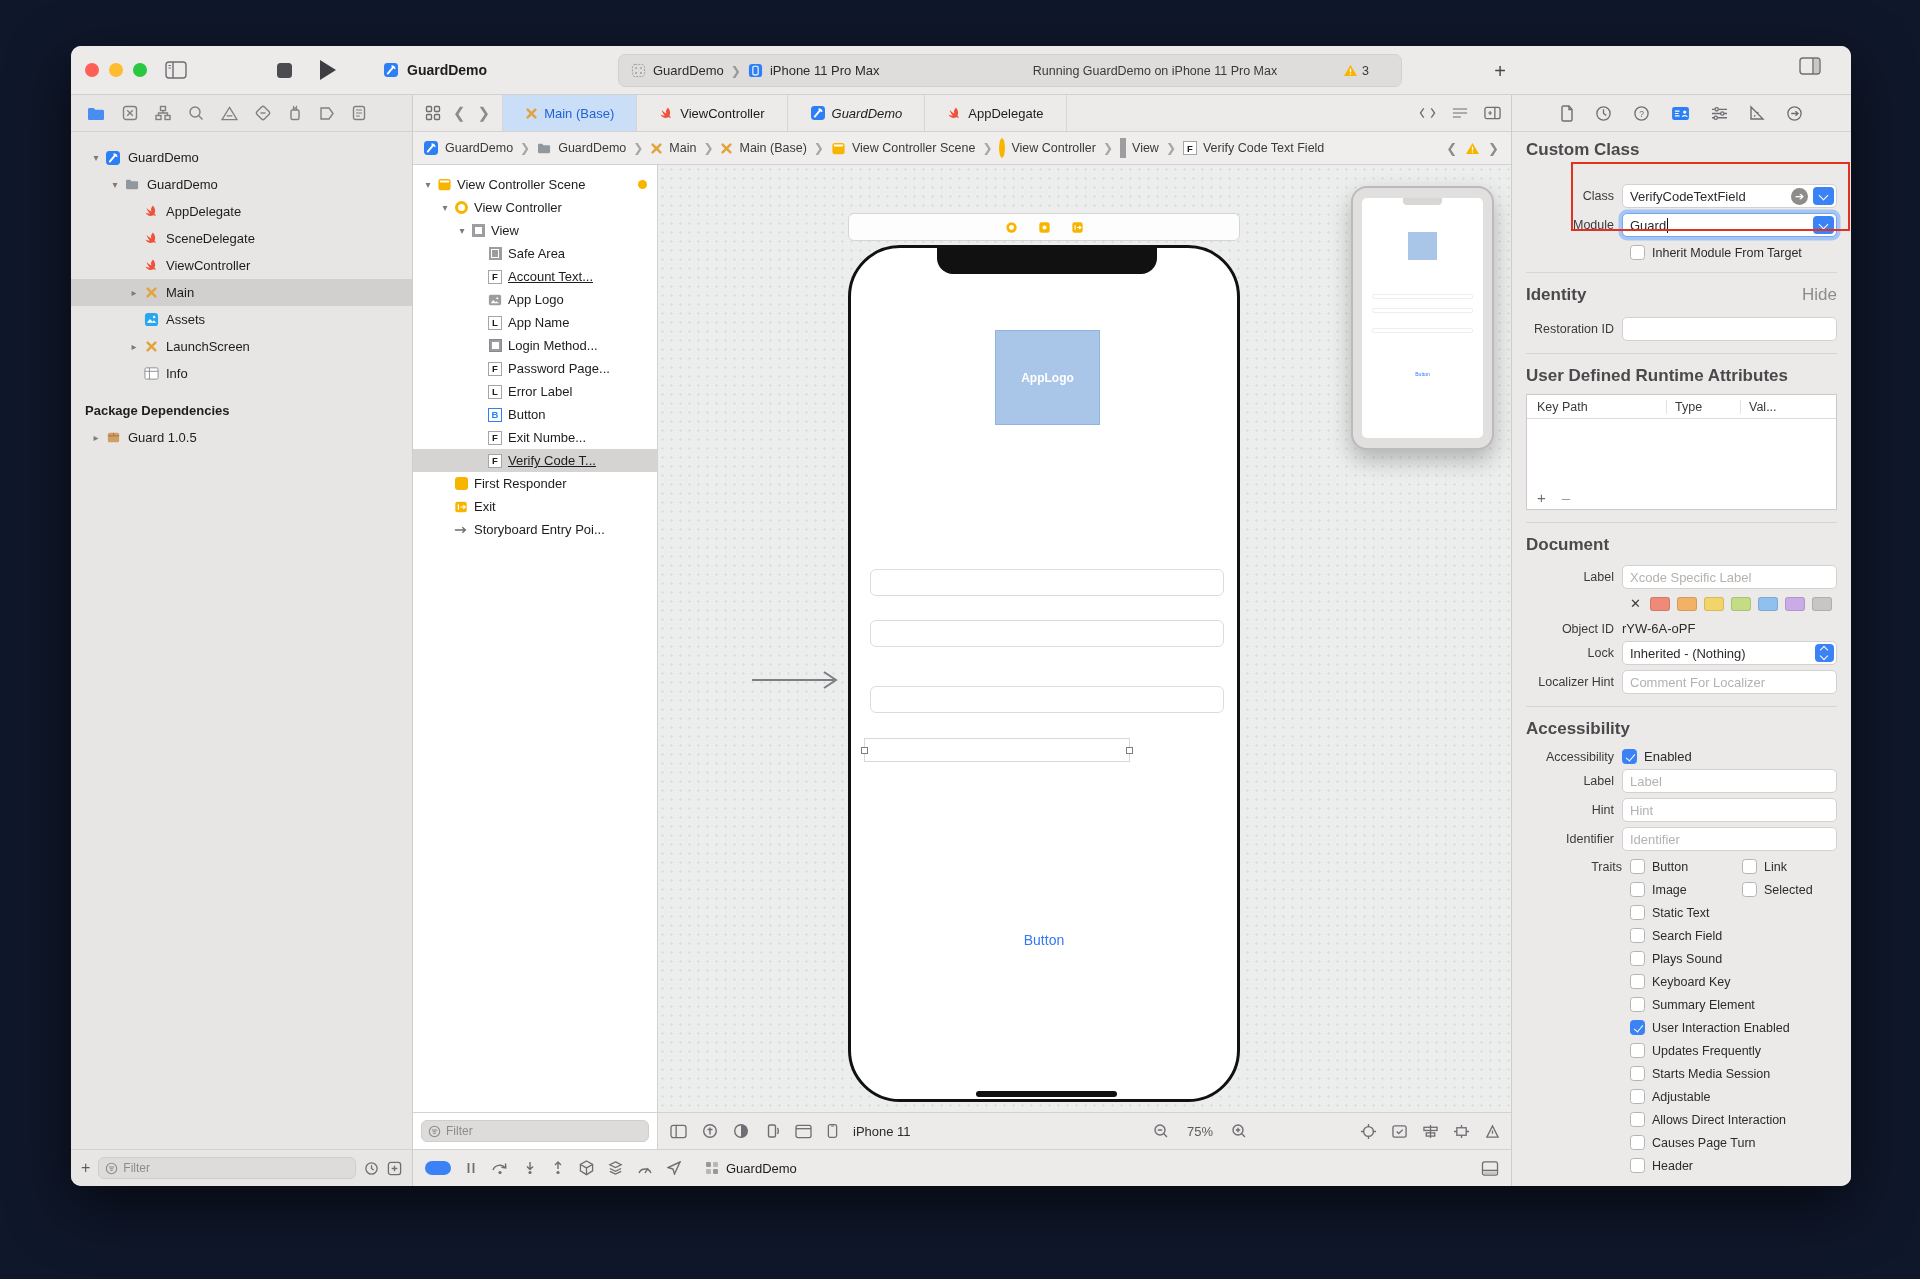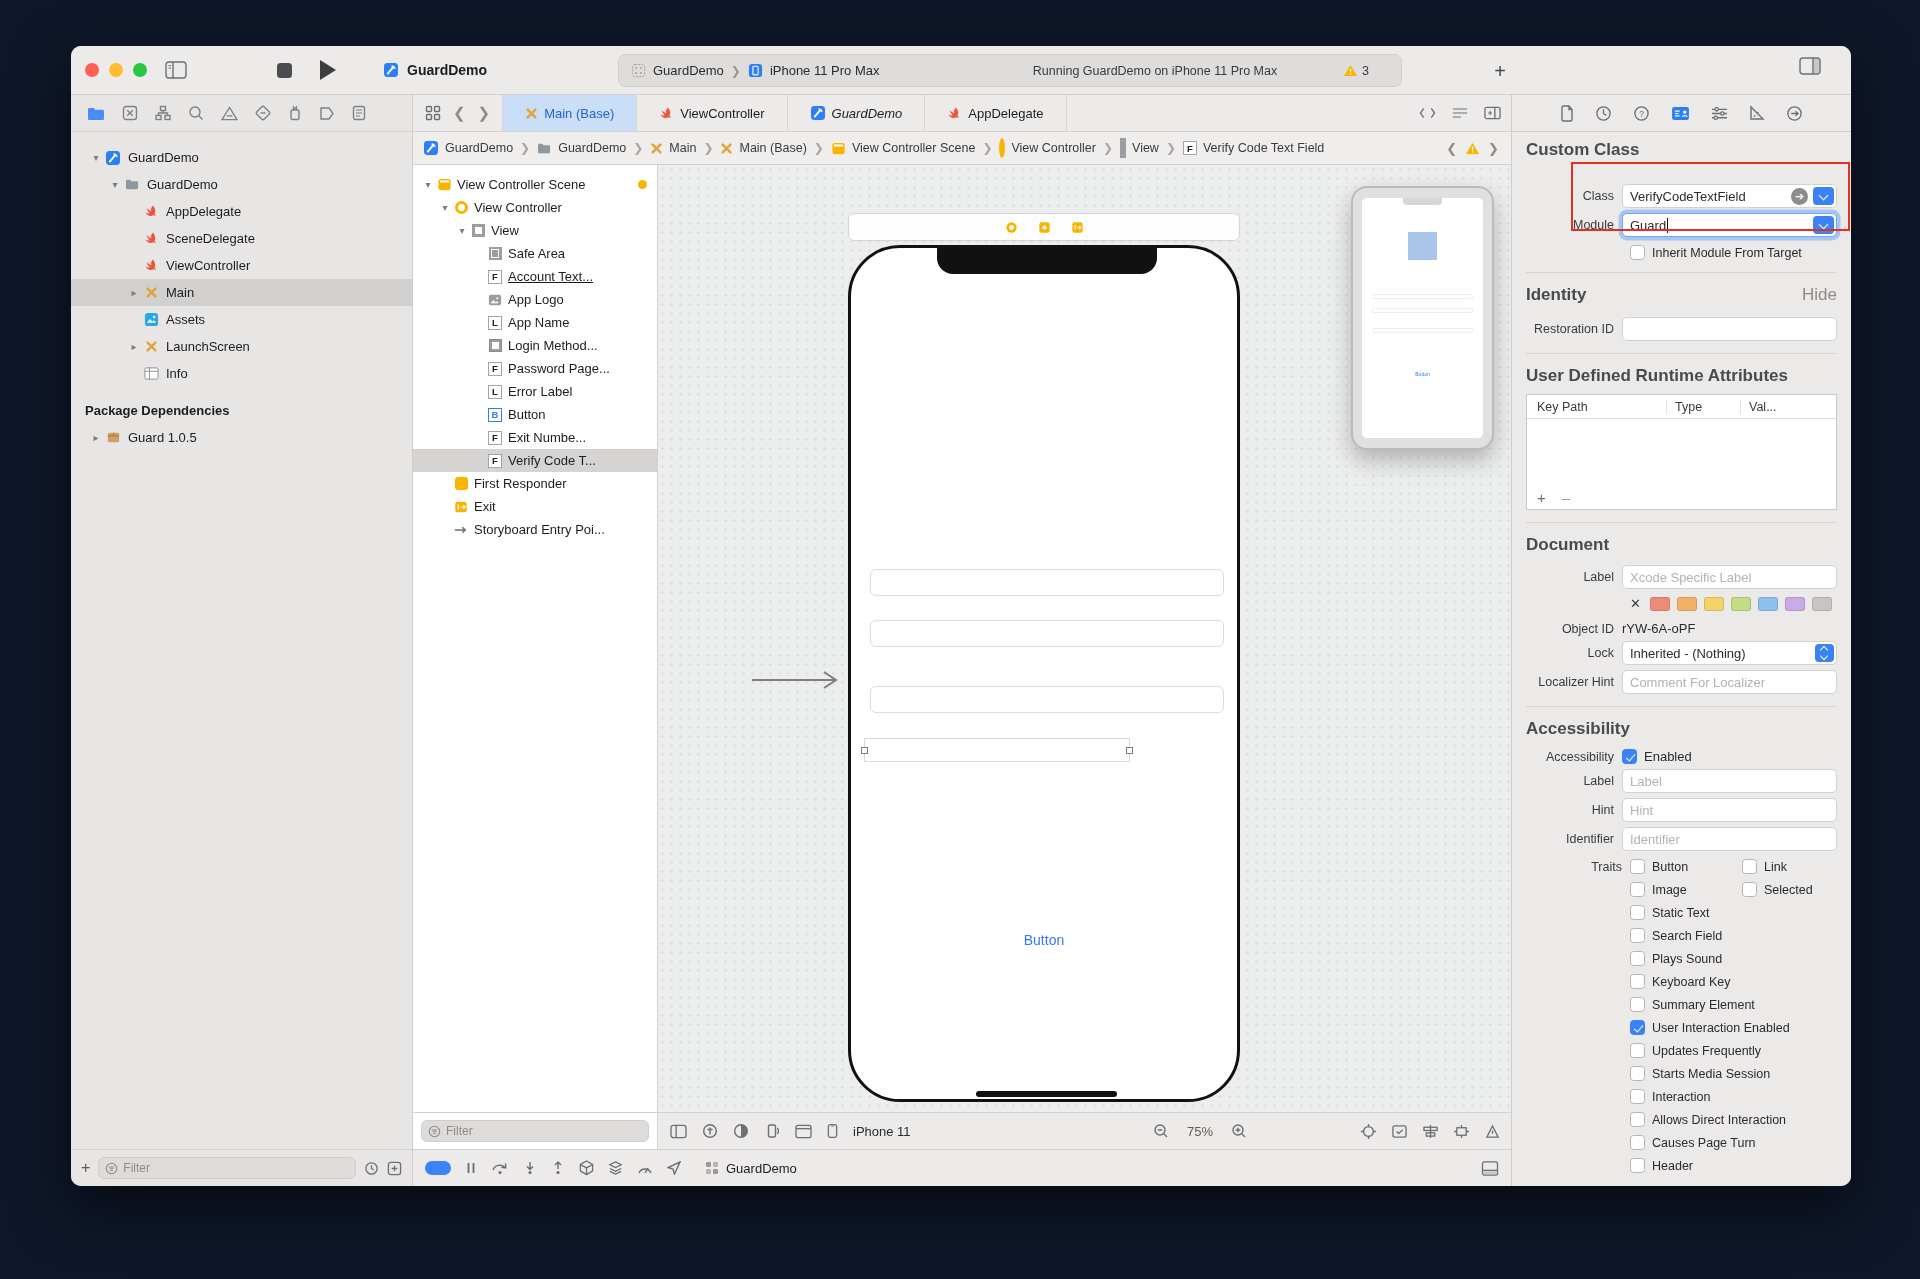--- a/index.html
+++ b/index.html
@@ -684,21 +684,21 @@
                     <span class="lbox">F</span>
                   </span>
                <span style="white-space:nowrap;">Exit Numbe...</span>
 
              </div>
                 <div class="orow selected" style="--ind: 3;">
                <span class="chev"></span>
                <span class="ticon">
                     <span class="lbox">F</span>
                   </span>
-               <span style="white-space:nowrap;">Verify Code T...</span>
+               <span style="white-space:nowrap;text-decoration:underline;">Verify Code T...</span>
 
              </div>
                 <div class="orow" style="--ind: 1;">
                <span class="chev"></span>
                <span class="ticon">
                     <span class="ic-resp"></span>
                   </span>
                <span style="white-space:nowrap;">First Responder</span>
 
              </div>
@@ -747,20 +747,21 @@
                   </svg>
                 </span>
          </div>
 
          <svg class="entryarrow" viewBox="0 0 96 24">
            <path d="M2 12h82M74 4l12 8-12 8" stroke="#7d7d82" stroke-width="2" fill="none"></path>
          </svg>
 
          <div class="phone">
            <div class="notch"></div>
+           <div class="applogo">AppLogo</div>
            <div class="pfield" style="top:321px"></div>
            <div class="pfield" style="top:372px"></div>
            <div class="pfield" style="top:438px"></div>
            <div class="selfield">
              <span class="handle" style="left:-4px"></span>
              <span class="handle" style="right:-4px"></span>
            </div>
            <div class="pbutton">Button</div>
            <div class="homebar"></div>
          </div>
@@ -1205,21 +1206,21 @@
              <span class="traitcell">
                <span class="cb"></span>
                <span class="tr-label">Starts Media Session</span>
              </span>
 
            </div>
               <div class="traitrow">
              <span class="tr-indent"></span>
              <span class="traitcell">
                <span class="cb"></span>
-               <span class="tr-label">Interaction</span>
+               <span class="tr-label">Adjustable</span>
              </span>
 
            </div>
               <div class="traitrow">
              <span class="tr-indent"></span>
              <span class="traitcell">
                <span class="cb"></span>
                <span class="tr-label">Allows Direct Interaction</span>
              </span>
 

